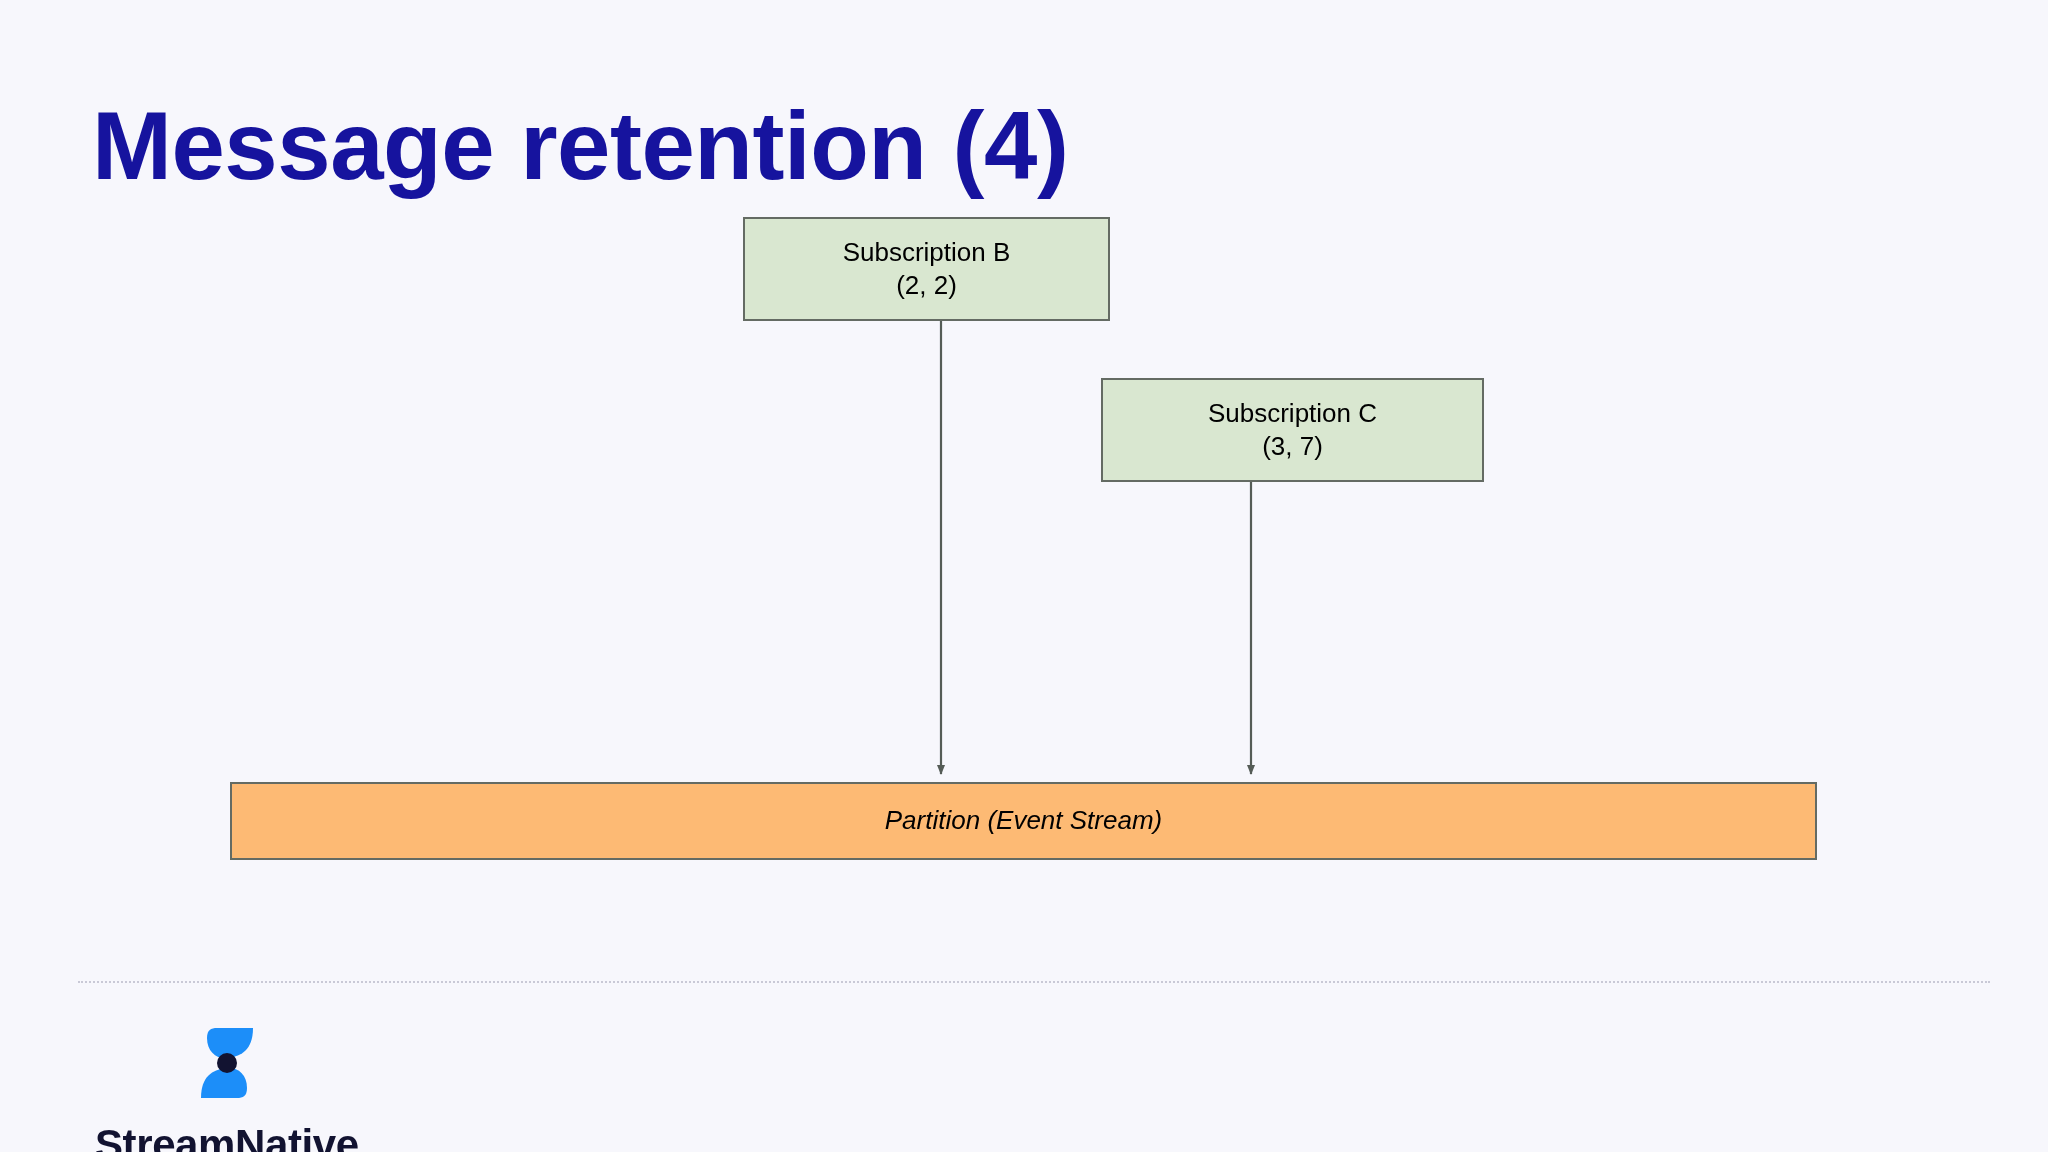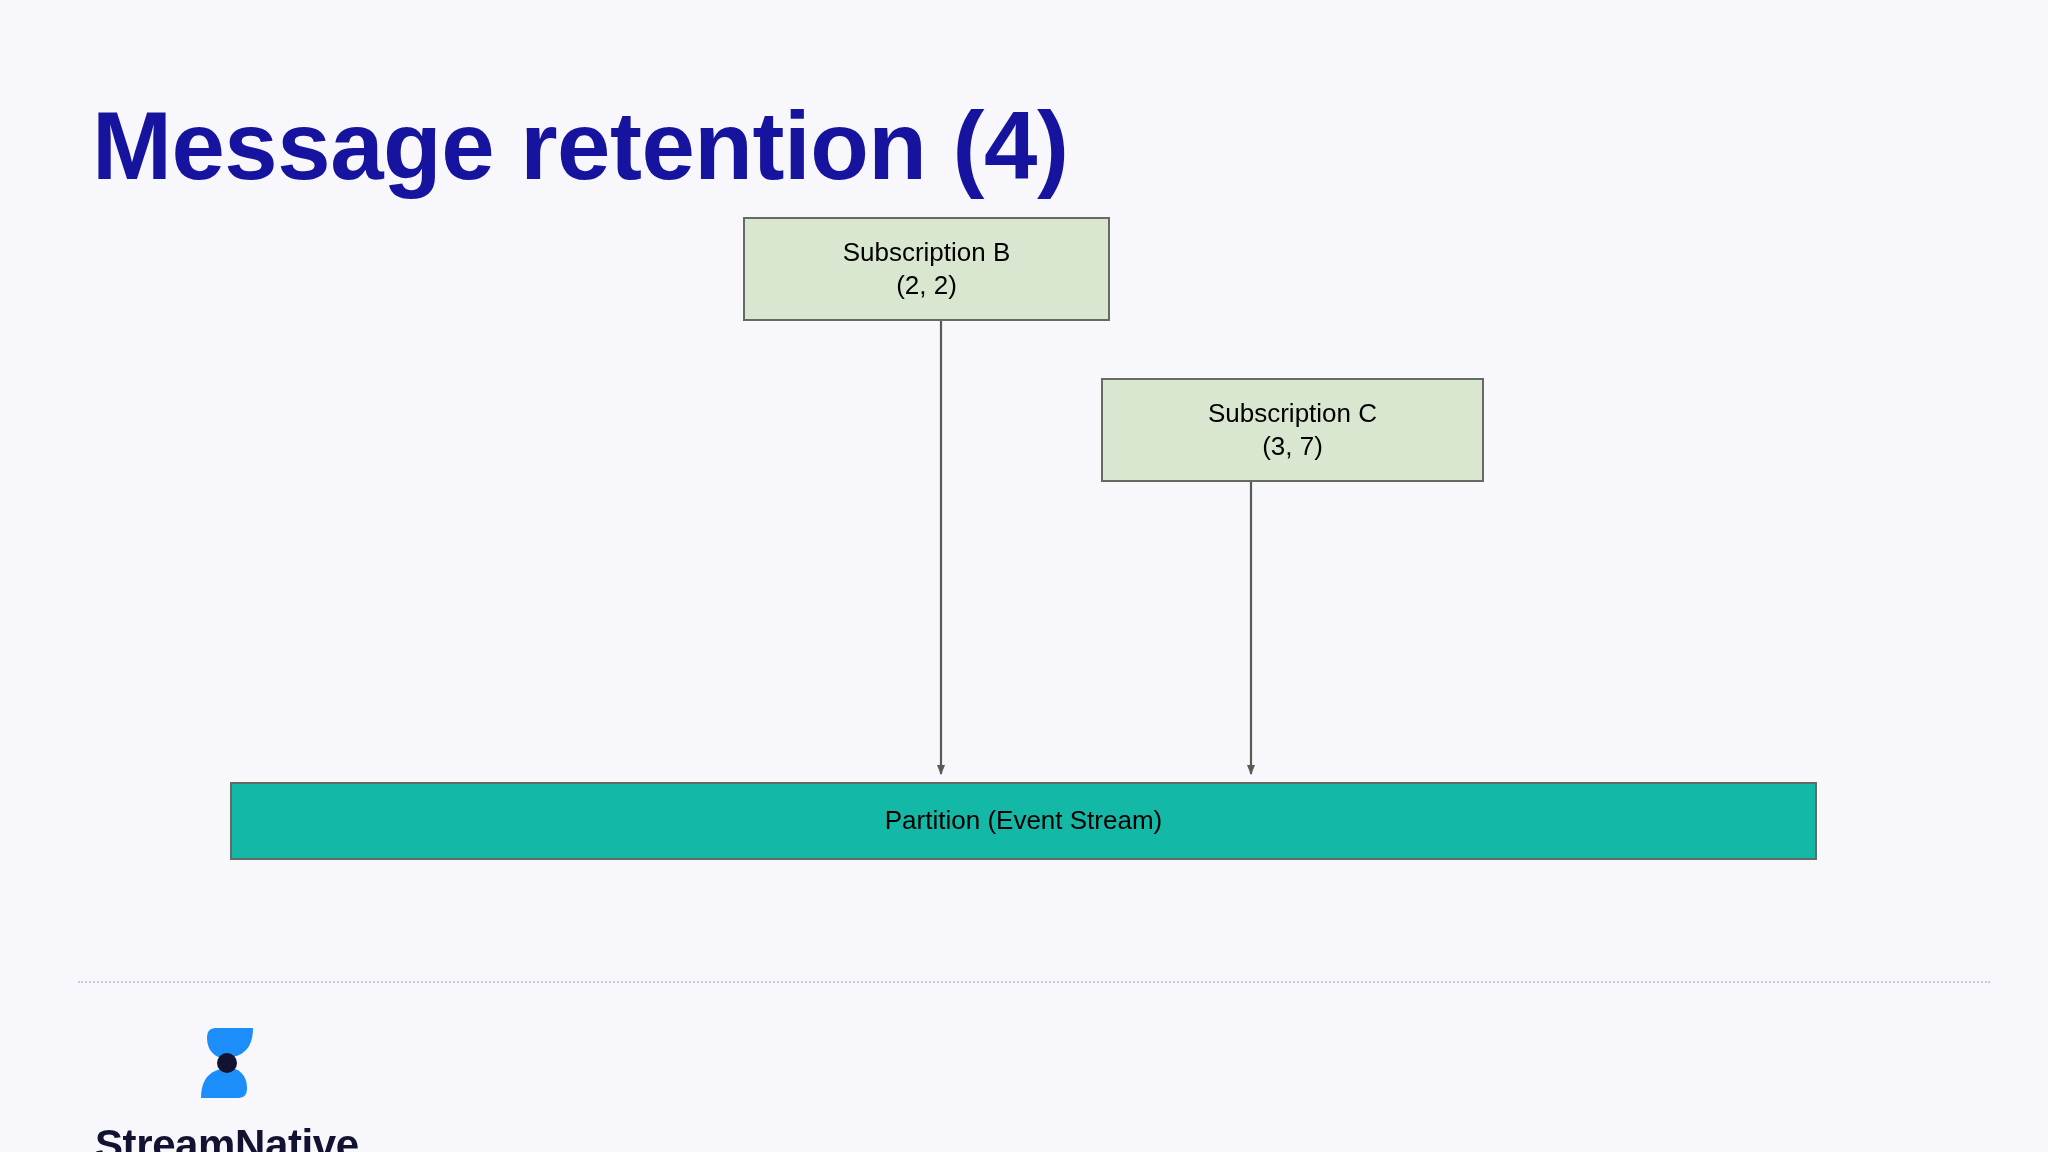--- a/index.html
+++ b/index.html
@@ -66,22 +66,23 @@
     top: 378px;
     width: 383px;
     height: 104px;
     margin-left: 48px;
   }
   #node-partition {
     left: 230px;
     top: 782px;
     width: 1587px;
     height: 78px;
-    background: #14b8a6;
+    background: #fdba74;
     justify-content: center;
+    font-style: italic;
   }
   .node-line {
     display: block;
   }
   
   #connectors {
     position: absolute;
     left: 0;
     top: 0;
     width: 2048px;

